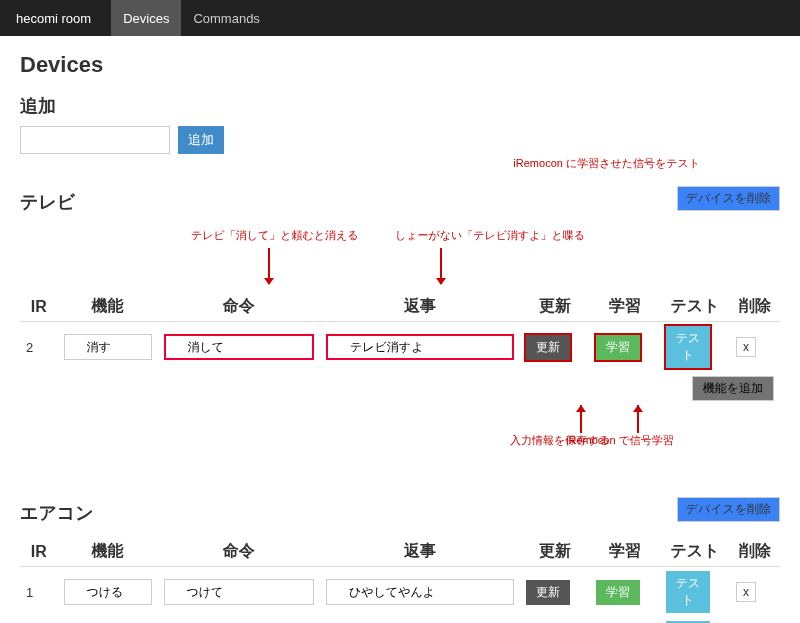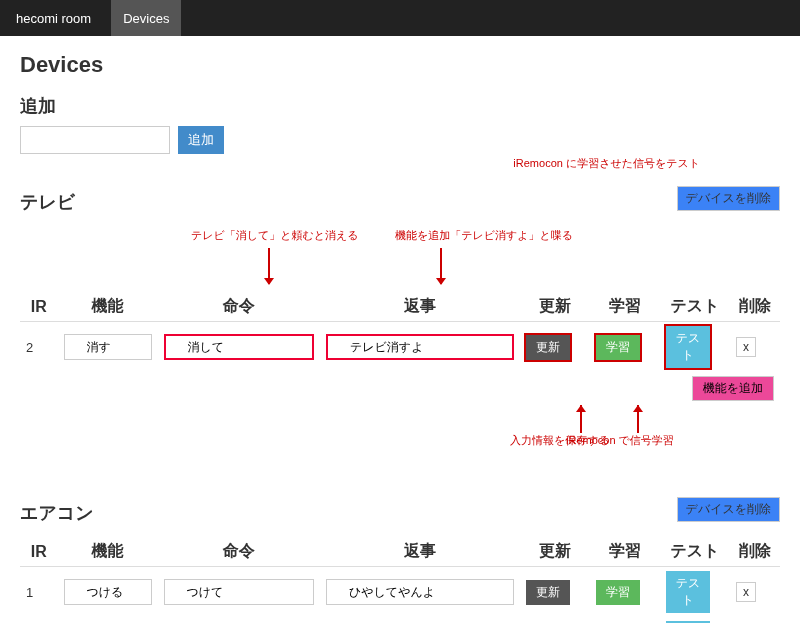--- a/index.html
+++ b/index.html
@@ -131,40 +131,41 @@
       border: 1px solid #ccc;
       padding: 2px 6px;
       cursor: pointer;
       font-size: 12px;
       color: #333;
     }
     .add-func-row td {
       padding: 4px 6px;
     }
     .btn-add-func {
-      background: #ec4899;
+      background: #737373;
       border: 1px solid #ccc;
       padding: 3px 10px;
       cursor: pointer;
       font-size: 12px;
       float: right;
     }
 
     
     .highlight-box {
       border: 2px solid #e03 !important;
     }
   </style>
 </head>
 <body>
 
 <nav class="navbar">
   <span class="navbar-brand">hecomi room</span>
   <div class="nav-links">
     <a class="nav-link active" href="#">Devices</a>
+    <a class="nav-link" href="#">Commands</a>
   </div>
 </nav>
 
 <div class="main">
   <h1>Devices</h1>
 
   <div class="section-title">追加</div>
   <div class="add-section">
     <input class="add-input" type="text" style="">
     <button class="add-btn">追加</button>
@@ -181,21 +182,21 @@
       <button class="delete-device-btn">デバイスを削除</button>
     </div>
 
     <div style="position:relative; height:64px; margin-bottom:2px;">
 
       <span style="position:absolute; left:171px; top:2px; font-size:11px; color:#c00;">テレビ「消して」と頼むと消える</span>
       <div style="position:absolute; left:248px; top:22px; width:2px; height:36px; background:#c00;">
         <div style="position:absolute;bottom:-1px;left:-4px;width:0;height:0;border-left:5px solid transparent;border-right:5px solid transparent;border-top:7px solid #c00;"></div>
       </div>
 
-      <span style="position:absolute; left:375px; top:2px; font-size:11px; color:#c00;">機能を追加「テレビ消すよ」と喋る</span>
+      <span style="position:absolute; left:375px; top:2px; font-size:11px; color:#c00;">しょーがない「テレビ消すよ」と喋る</span>
       <div style="position:absolute; left:420px; top:22px; width:2px; height:36px; background:#c00;">
         <div style="position:absolute;bottom:-1px;left:-4px;width:0;height:0;border-left:5px solid transparent;border-right:5px solid transparent;border-top:7px solid #c00;"></div>
       </div>
     </div>
 
     <table class="device-table">
       <thead>
         <tr>
           <th class="col-ir">IR</th>
           <th class="col-func">機能</th>

